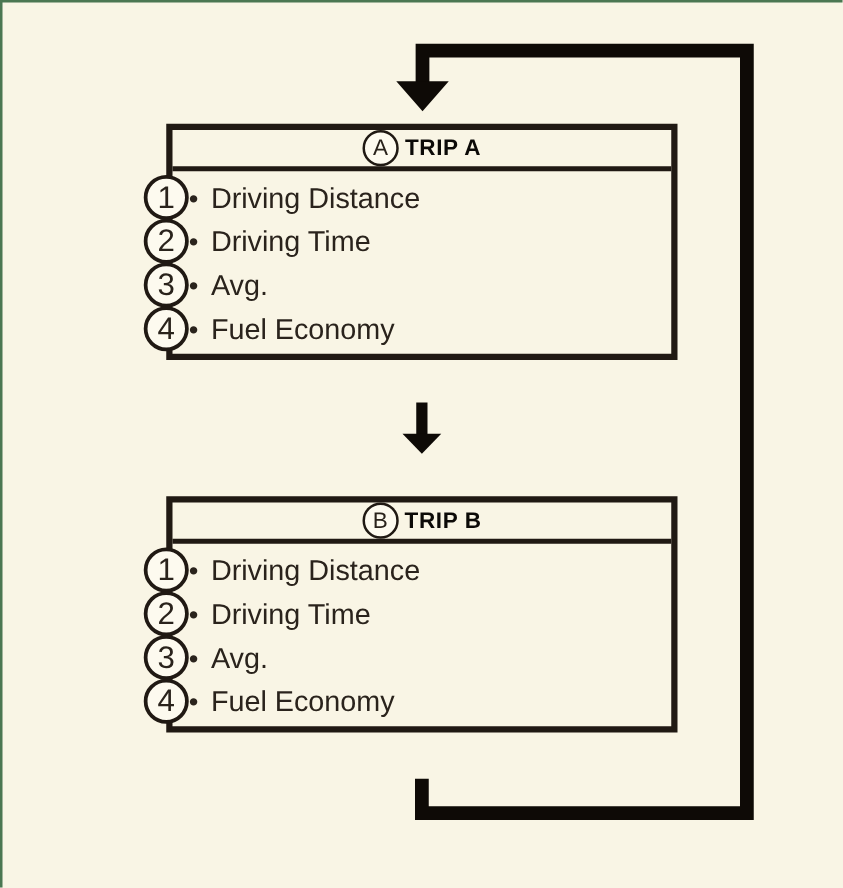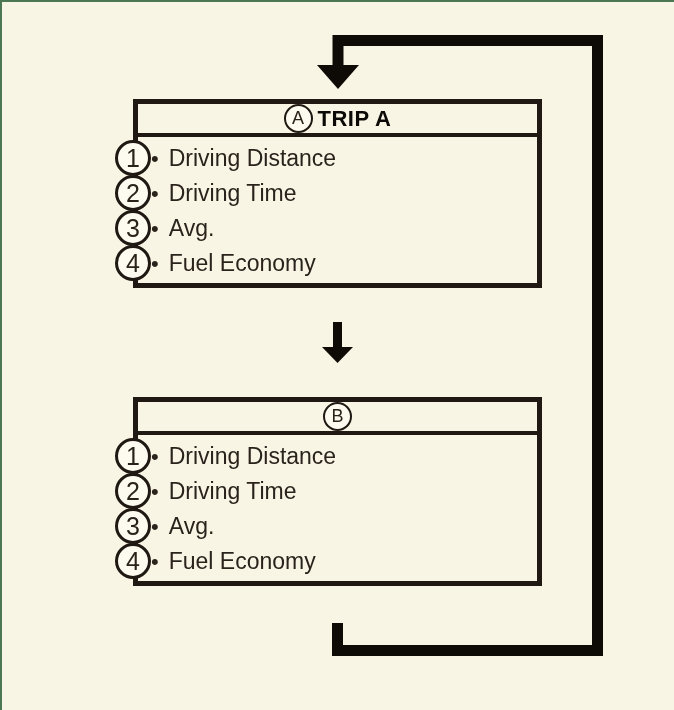--- a/index.html
+++ b/index.html
@@ -46,21 +46,21 @@
   .letter-badge{
     width:25px;height:25px;
     border:2.5px solid var(--box-border);
     border-radius:50%;
     background:var(--badge-bg);
     color:var(--text);
     font-size:18px;line-height:25px;text-align:center;
     box-sizing:content-box;
   }
   .panel-title{
-    font-weight:bold;font-size:22px;color:#0c0a07;
+    font-weight:bold;font-size:18px;color:#0c0a07;
     letter-spacing:0.5px;
   }
   .item-row{
     position:absolute;left:0;width:100%;height:35px;
     display:flex;align-items:center;
     padding-left:13px;box-sizing:border-box;
     color:var(--text);font-size:23px;
   }
   .item-row .bullet{font-size:22px;margin-right:10px;color:var(--text);}
   .number-badge{
@@ -118,20 +118,21 @@
     </div>
     <div class="item-row r3">
       <span class="bullet">•</span>
       <span>Fuel Economy</span>
     </div>
   </div>
 
   <div class="panel panel-b">
     <div class="panel-header">
       <span class="letter-badge">B</span>
+      <span class="panel-title">TRIP B</span>
     </div>
     <span class="number-badge b0">1</span>
     <span class="number-badge b1">2</span>
     <span class="number-badge b2">3</span>
     <span class="number-badge b3">4</span>
     <div class="item-row r0">
       <span class="bullet">•</span>
       <span>Driving Distance</span>
     </div>
     <div class="item-row r1">

